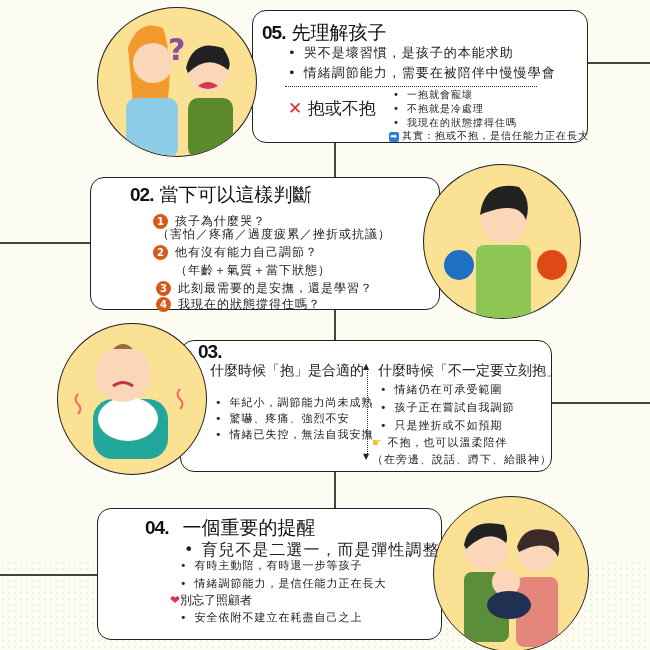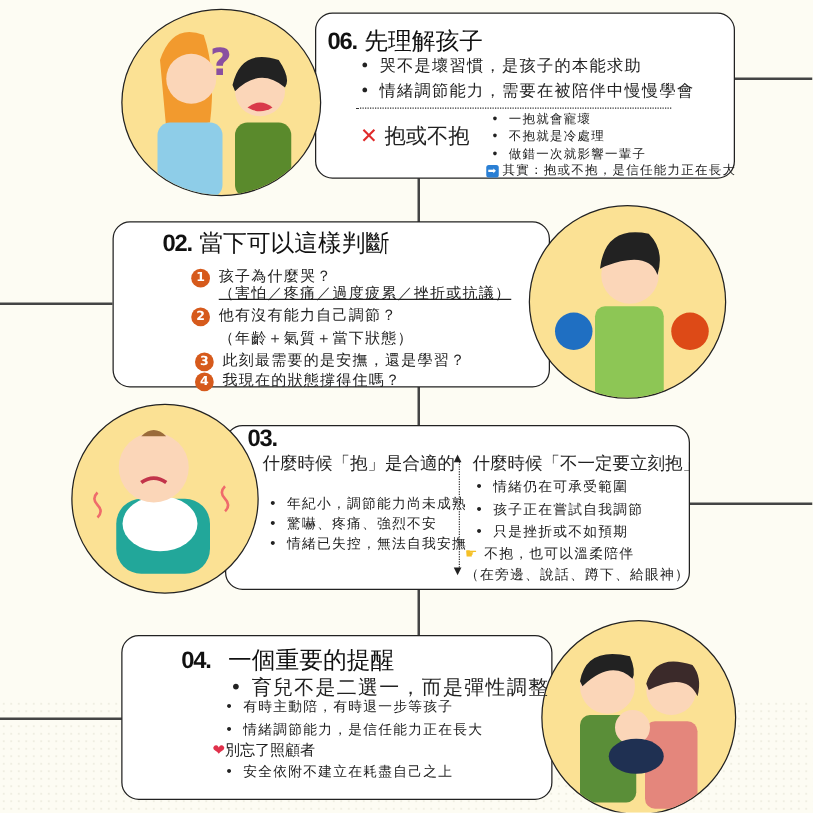--- a/index.html
+++ b/index.html
@@ -58,53 +58,53 @@
     <circle cx="55" cy="55" r="20" fill="#fbd6b8"></circle>
     <rect x="28" y="90" width="52" height="60" rx="10" fill="#8ecde8"></rect>
     <text x="70" y="52" font-size="30" fill="#8a4fa0" font-weight="bold">?</text>
     <circle cx="110" cy="65" r="20" fill="#fbd6b8"></circle>
     <path d="M88 60 Q95 30 125 40 Q135 55 130 62 Q110 45 90 65 Z" fill="#222"></path>
     <rect x="90" y="90" width="45" height="60" rx="10" fill="#5a8a2c"></rect>
     <path d="M100 78 Q110 70 120 78 Q110 84 100 78" fill="#d93a4a"></path>
   </svg>
 </div>
 <div class="title" style="left:262px;top:20px;">
-  <span class="num">06.</span>
+  <span class="num">05.</span>
   <span>先理解孩子</span>
 </div>
 <div class="b big" style="left:288px;top:44px;">哭不是壞習慣，是孩子的本能求助</div>
 <div class="b big" style="left:288px;top:64px;">情緒調節能力，需要在被陪伴中慢慢學會</div>
 <div class="dotted" style="left:285px;top:86px;width:252px;"></div>
 <div style="position:absolute;left:288px;top:97px;font-size:17px;white-space:nowrap;">
   <span style="color:#e02b2b;font-weight:bold;">✕</span>
   <span>抱或不抱</span>
 </div>
 <div class="b sm" style="left:393px;top:88px;">一抱就會寵壞</div>
 <div class="b sm" style="left:393px;top:102px;">不抱就是冷處理</div>
-<div class="b sm" style="left:393px;top:116px;">做錯一次就影響一輩子</div>
+<div class="b sm" style="left:393px;top:116px;">我現在的狀態撐得住嗎</div>
 <div class="t" style="left:389px;top:129px;font-size:10px;">
   <span style="display:inline-block;width:10px;height:10px;background:#2a7fd4;color:#fff;font-size:8px;line-height:10px;text-align:center;border-radius:2px;margin-right:3px;">➡</span><span>其實：抱或不抱，是信任能力正在長大</span>
 </div>
 
 <div class="box" style="left:90px;top:177px;width:350px;height:133px;"></div>
 <div class="circle" style="left:423px;top:164px;width:158px;height:155px;">
   <svg width="158" height="155" viewBox="0 0 158 155">
     <rect x="52" y="80" width="55" height="75" rx="8" fill="#8dc655"></rect>
     <circle cx="80" cy="55" r="23" fill="#fbd6b8"></circle>
     <path d="M56 50 Q60 15 95 22 Q108 35 102 55 Q95 35 60 48 Z" fill="#222"></path>
     <circle cx="35" cy="100" r="15" fill="#1f6fc2"></circle>
     <circle cx="128" cy="100" r="15" fill="#dd4a17"></circle>
   </svg>
 </div>
 <div class="title" style="left:130px;top:182px;">
   <span class="num">02.</span>
   <span>當下可以這樣判斷</span>
 </div>
 <div class="t" style="left:153px;top:213px;"><span class="badge">1</span><span>孩子為什麼哭？</span></div>
-<div class="t" style="left:175px;top:226px;text-decoration:underline;">（害怕／疼痛／過度疲累／挫折或抗議）</div>
+<div class="t" style="left:157px;top:226px;">（害怕／疼痛／過度疲累／挫折或抗議）</div>
 <div class="t" style="left:153px;top:244px;"><span class="badge">2</span><span>他有沒有能力自己調節？</span></div>
 <div class="t" style="left:175px;top:262px;">（年齡＋氣質＋當下狀態）</div>
 <div class="t" style="left:156px;top:280px;"><span class="badge">3</span><span>此刻最需要的是安撫，還是學習？</span></div>
 <div class="t" style="left:156px;top:296px;"><span class="badge">4</span><span>我現在的狀態撐得住嗎？</span></div>
 
 <div class="box" style="left:180px;top:340px;width:372px;height:132px;"></div>
 <div class="circle" style="left:57px;top:323px;width:150px;height:152px;">
   <svg width="150" height="152" viewBox="0 0 150 152">
     <rect x="35" y="75" width="75" height="60" rx="20" fill="#22a79a"></rect>
     <ellipse cx="70" cy="95" rx="30" ry="22" fill="#fff"></ellipse>

